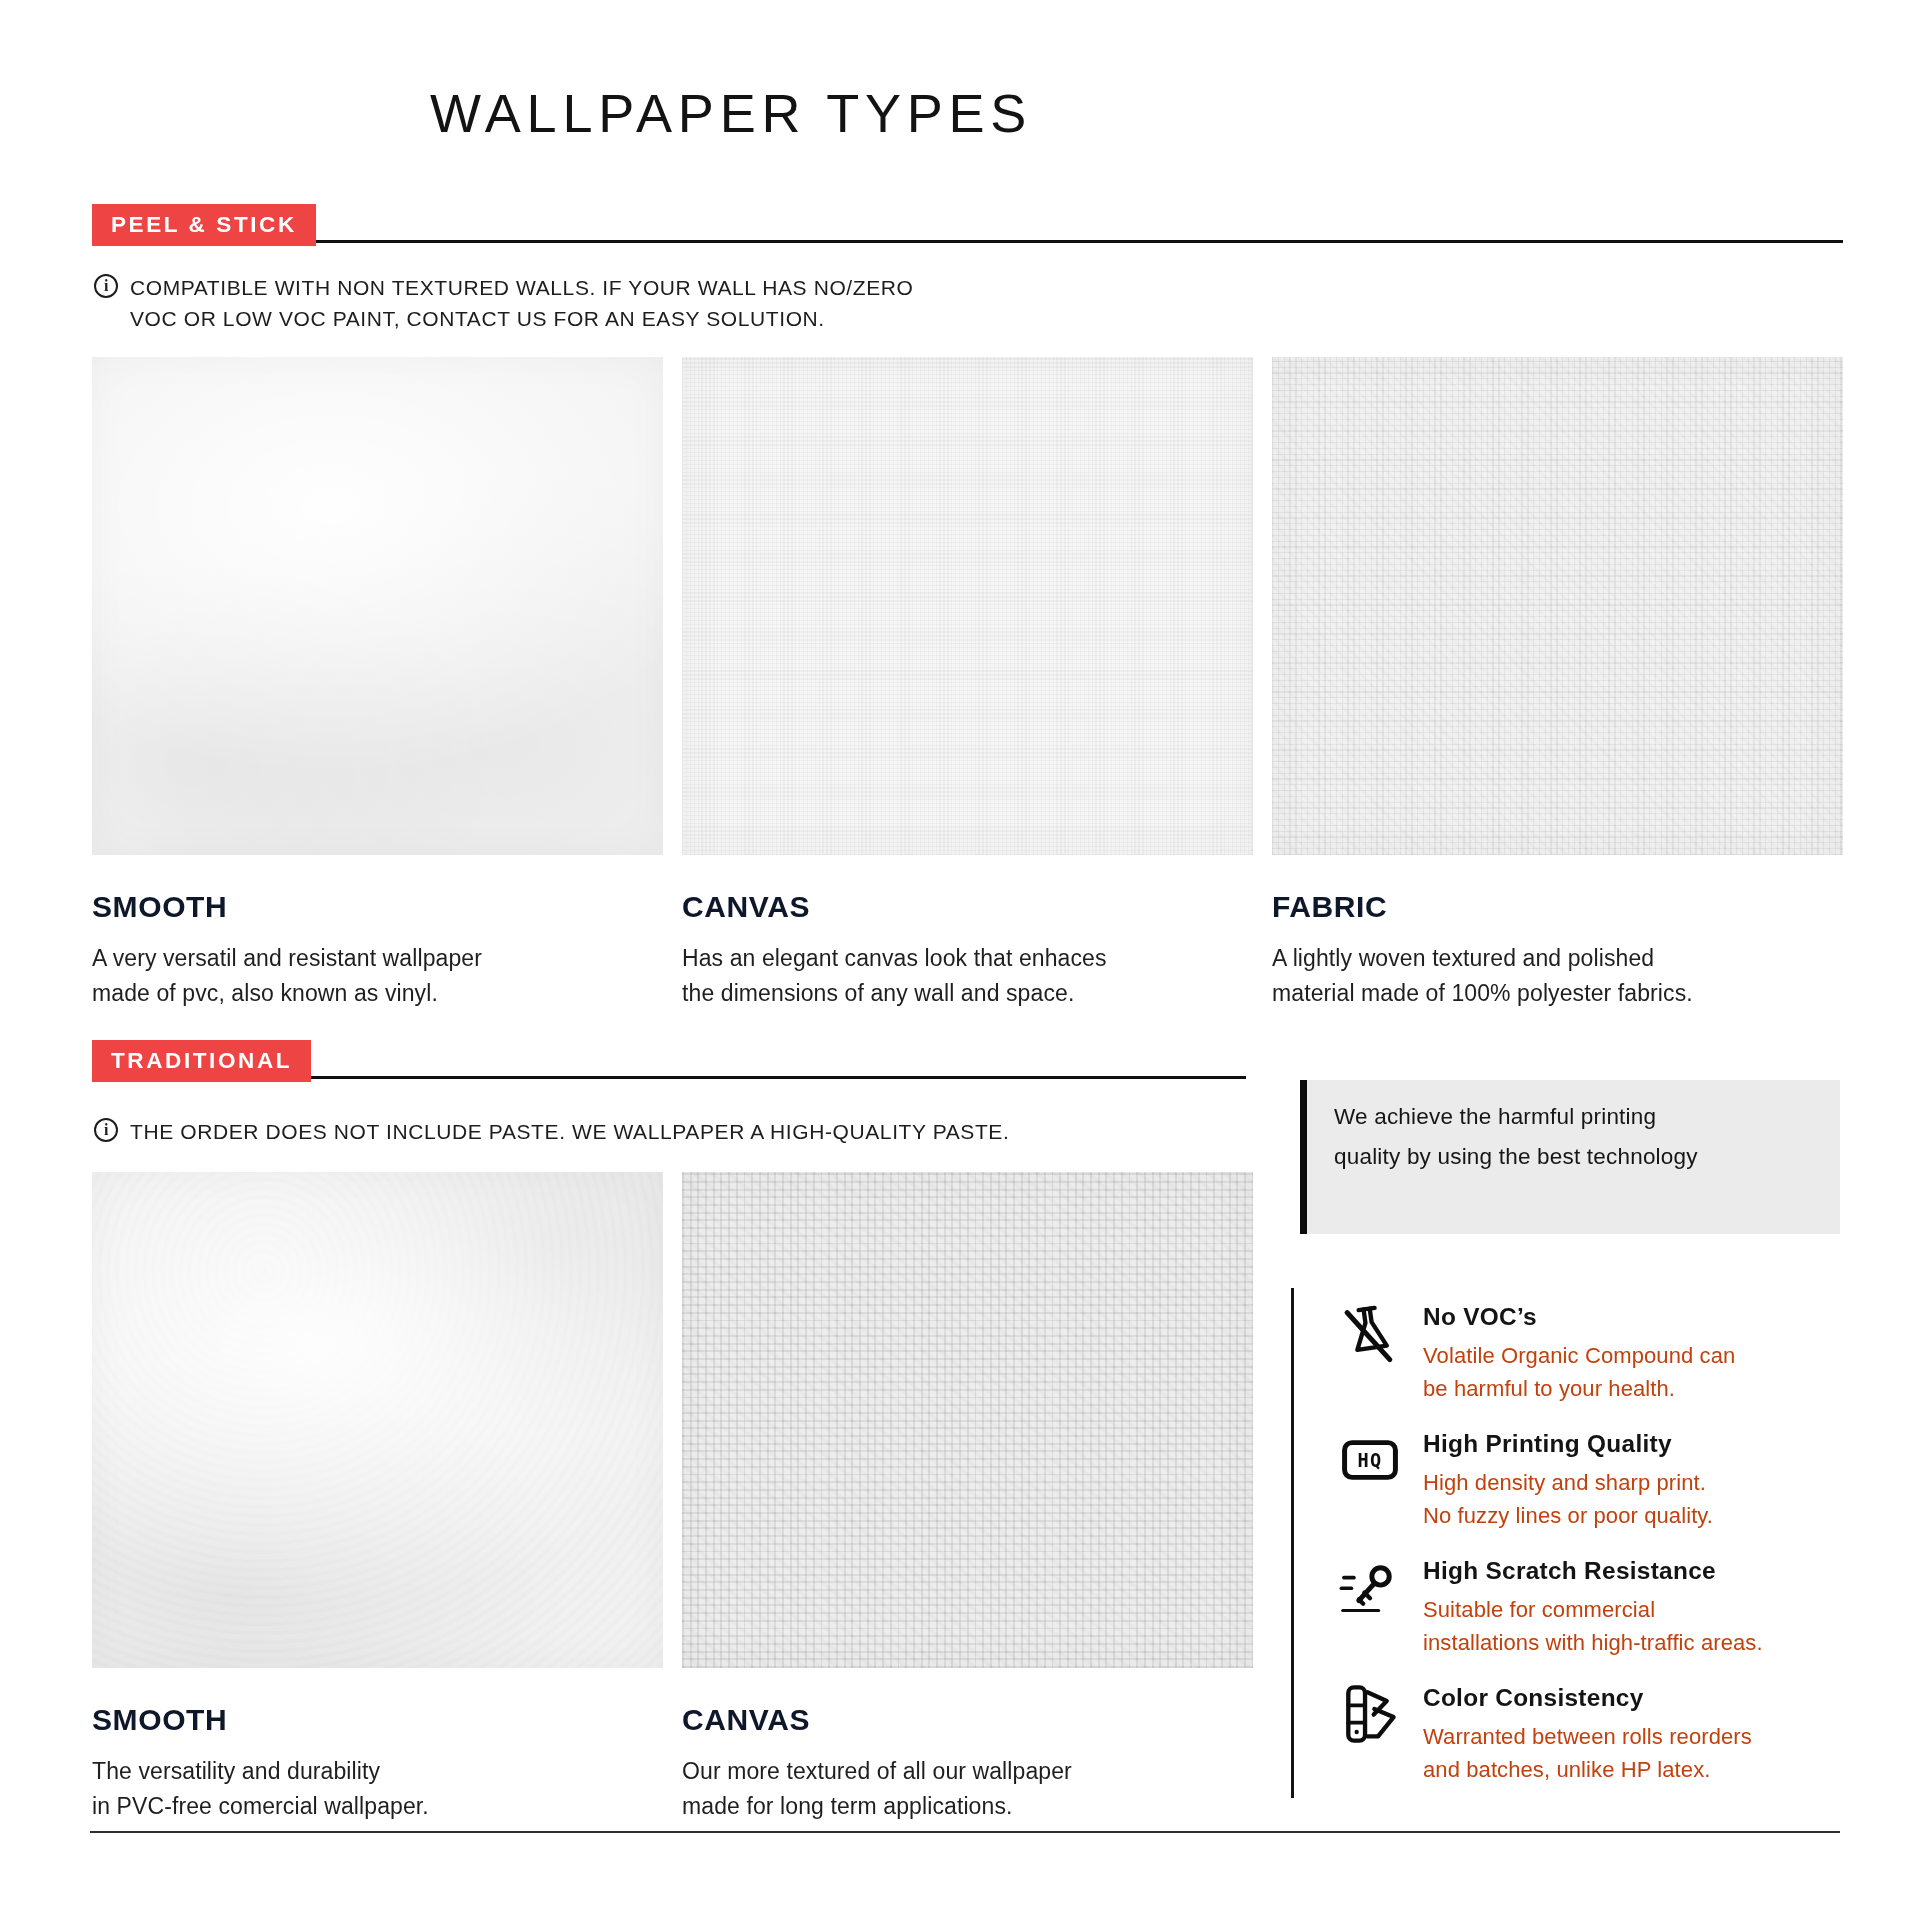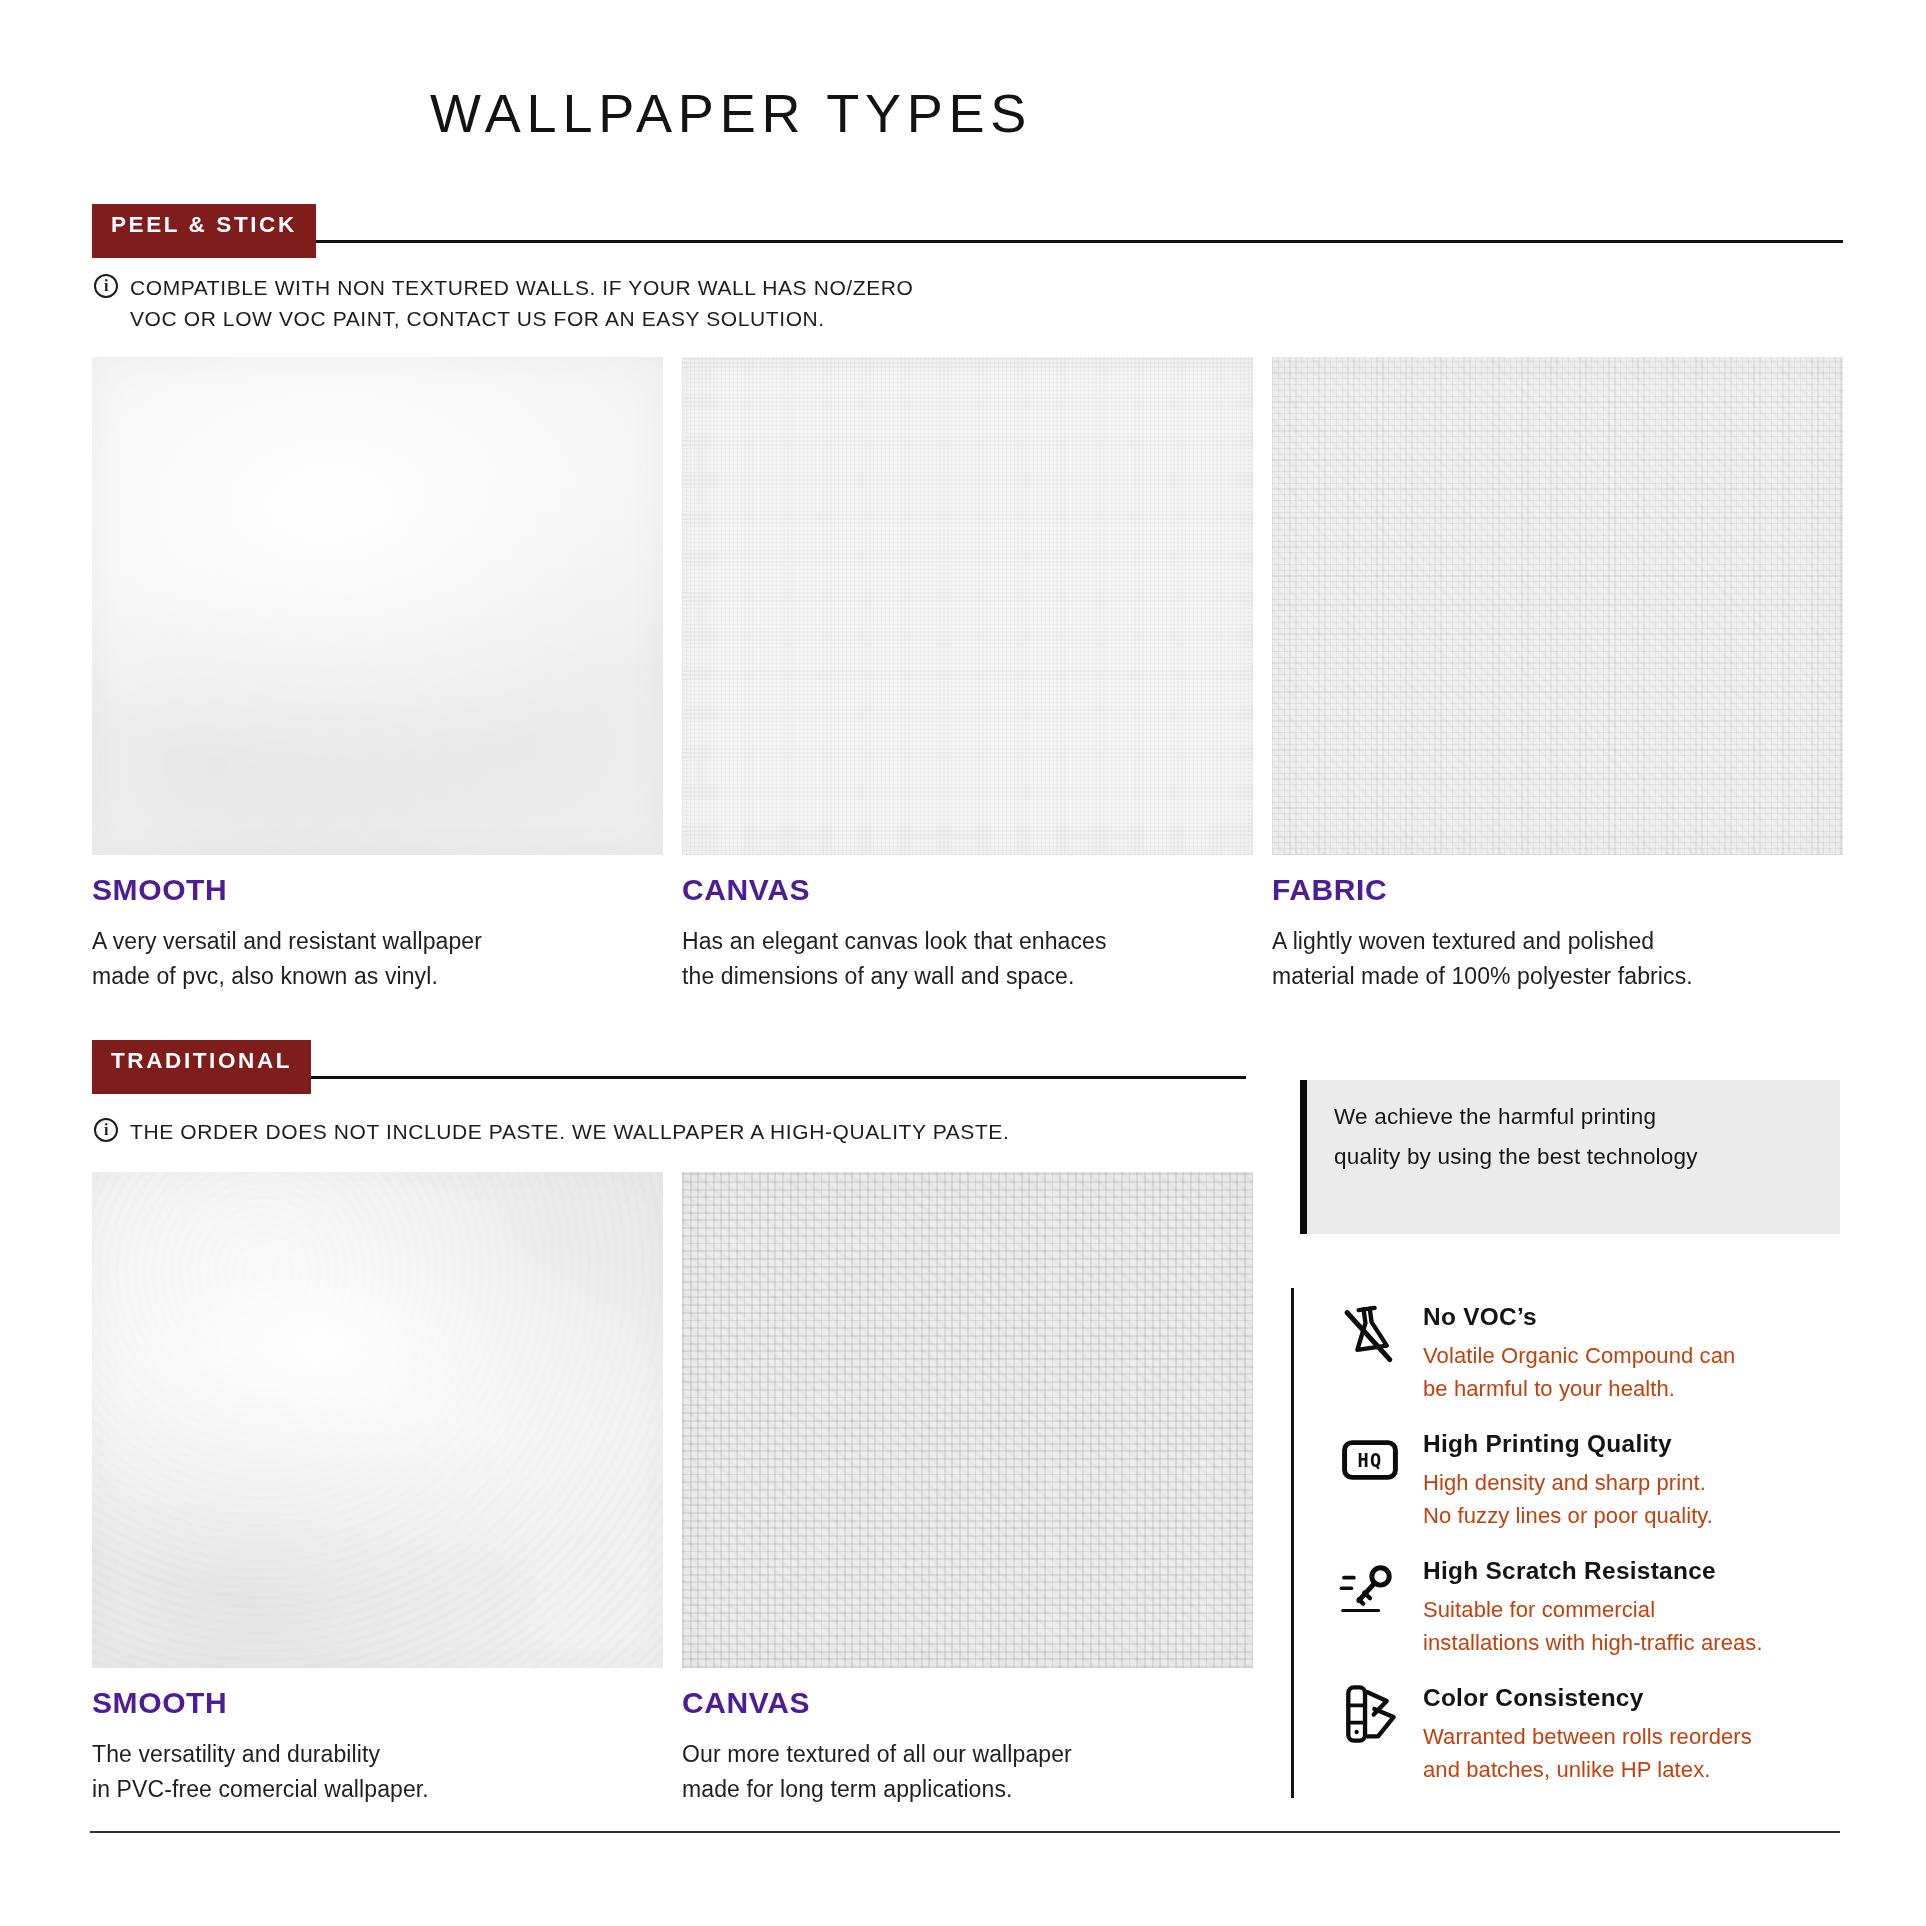--- a/index.html
+++ b/index.html
@@ -9,21 +9,21 @@
 
   
   .page-title{position:absolute;left:430px;top:82px;font-size:54px;font-weight:400;
               letter-spacing:5.8px;color:#131313;white-space:nowrap;}
 
   
   .sec-header{position:absolute;height:42px;}
   #hdr1{left:92px;top:204px;width:1751px;}
   #hdr2{left:92px;top:1040px;width:1154px;}
   .sec-rule{position:absolute;left:0;top:36px;width:100%;height:3.2px;background:#101010;}
-  .badge{position:absolute;left:0;top:0;background:#7f1d1d;color:#ffffff;height:54px;
+  .badge{position:absolute;left:0;top:0;background:#ef4444;color:#ffffff;height:42px;
          line-height:42px;padding:0 19px;font-size:22.5px;font-weight:700;letter-spacing:2.6px;
          white-space:nowrap;z-index:2;}
 
   
   .note{position:absolute;display:flex;gap:11.6px;align-items:flex-start;}
   #note1{left:94px;top:272px;}
   #note2{left:94px;top:1116px;}
   .info-icon{width:24.4px;height:24.4px;box-sizing:border-box;border:2.2px solid #1c1c1c;
              border-radius:50%;display:flex;align-items:center;justify-content:center;
              font-family:"Liberation Serif",serif;font-size:16px;font-weight:700;
@@ -31,21 +31,21 @@
   .note-lines{font-size:21px;line-height:31px;letter-spacing:0.6px;color:#1d1d1d;}
 
   
   .grid{position:absolute;display:grid;column-gap:19px;}
   #row1{left:92px;top:357px;width:1751px;grid-template-columns:repeat(3,1fr);}
   #row2{left:92px;top:1172px;width:1161px;grid-template-columns:repeat(2,1fr);}
   .cell{display:flex;flex-direction:column;}
   .swatch{width:100%;box-shadow:inset 0 0 45px rgba(0,0,0,0.035);}
   #row1 .swatch{height:498px;}
   #row2 .swatch{height:496px;}
-  .swatch-name{margin-top:18px;font-size:30px;font-weight:700;letter-spacing:0.6px;color:#4c1d95;}
+  .swatch-name{margin-top:35px;font-size:30px;font-weight:700;letter-spacing:0.6px;color:#0f172a;}
   .swatch-desc{margin-top:16.7px;font-size:23px;line-height:35px;color:#1f1f1f;letter-spacing:0.1px;}
 
   
   .tex-smooth{background-color:#f3f3f3;background-image:
       radial-gradient(ellipse 120% 90% at 42% 30%, rgba(255,255,255,0.95), rgba(255,255,255,0) 60%),
       radial-gradient(ellipse 100% 80% at 72% 78%, rgba(0,0,0,0.045), rgba(0,0,0,0) 70%),
       radial-gradient(ellipse 90% 70% at 18% 82%, rgba(0,0,0,0.04), rgba(0,0,0,0) 60%);}
   .tex-canvas{background-color:#f5f5f5;background-image:
       repeating-linear-gradient(90deg, rgba(0,0,0,0.030) 0 1.3px, rgba(0,0,0,0) 1.3px 3.9px),
       repeating-linear-gradient(0deg, rgba(0,0,0,0.030) 0 1.3px, rgba(255,255,255,0.05) 1.3px 3.9px);}

